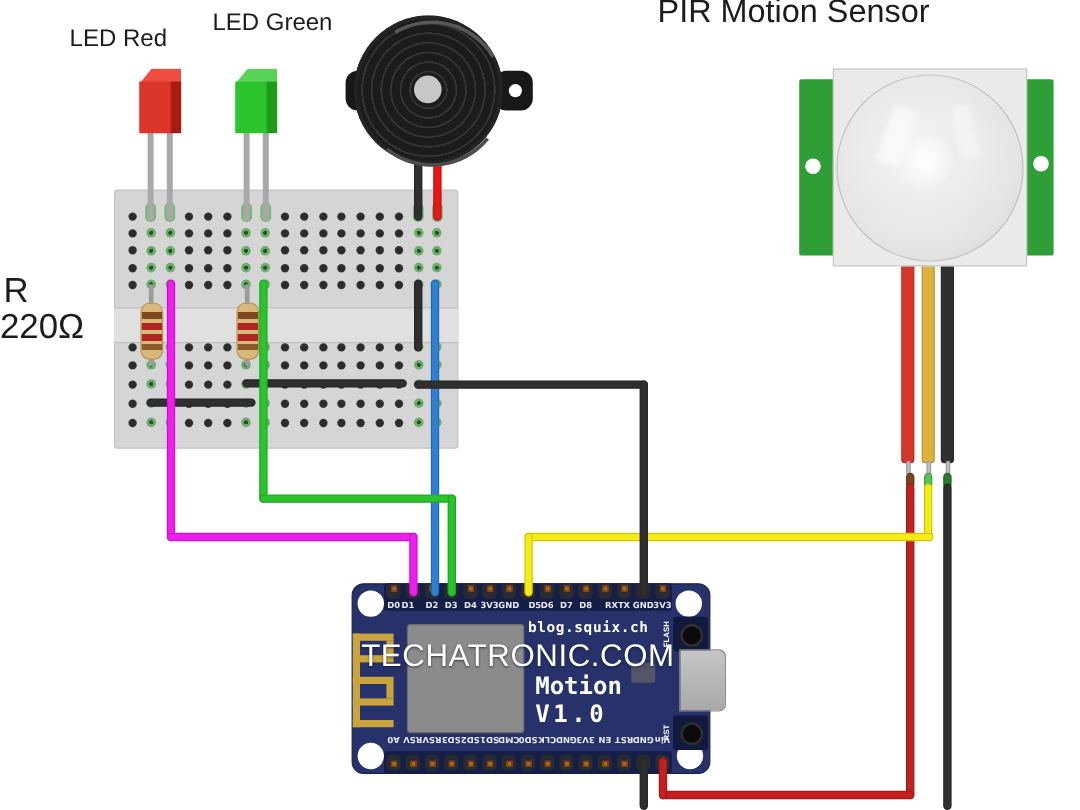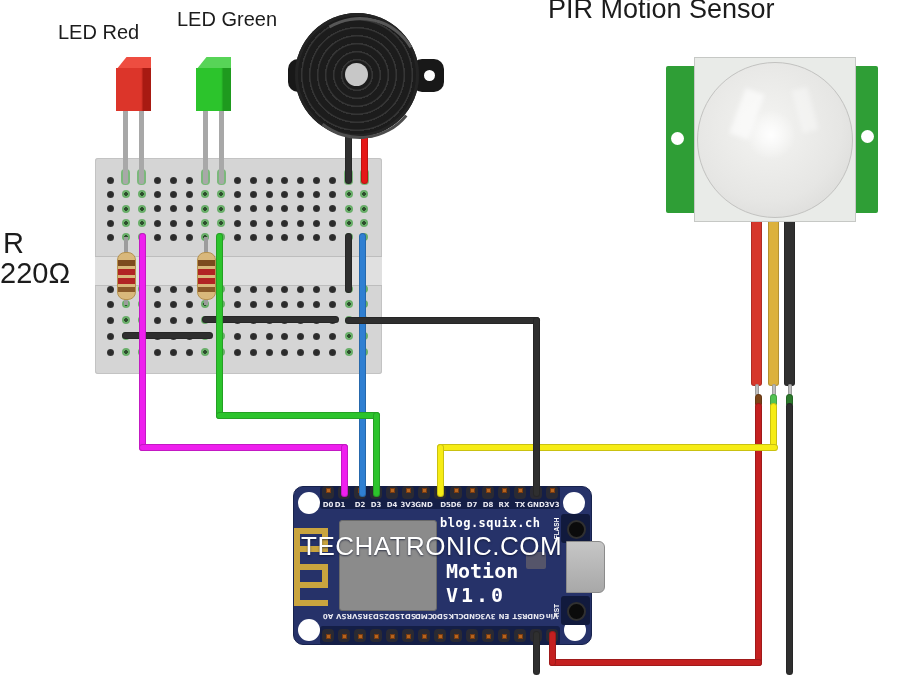--- a/index.html
+++ b/index.html
@@ -322,21 +322,21 @@
       <div class="pin" style="left: 453.5px; top: 488px;"></div>
       <div class="pinlbl" style="left: 445px; top: 501px;">D6</div>
       <div class="bump" style="left: 466px; top: 486px;"></div>
       <div class="pin" style="left: 469.5px; top: 488px;"></div>
       <div class="pinlbl" style="left: 461px; top: 501px;">D7</div>
       <div class="bump" style="left: 482px; top: 486px;"></div>
       <div class="pin" style="left: 485.5px; top: 488px;"></div>
       <div class="pinlbl" style="left: 477px; top: 501px;">D8</div>
       <div class="bump" style="left: 498px; top: 486px;"></div>
       <div class="pin" style="left: 501.5px; top: 488px;"></div>
-      <div class="pinlbl" style="left: 493px; top: 501px;">RX</div>
+      <div class="pinlbl" style="left: 493px; top: 501px; text-align: right;">RX</div>
       <div class="bump" style="left: 514px; top: 486px;"></div>
       <div class="pin" style="left: 517.5px; top: 488px;"></div>
       <div class="pinlbl" style="left: 509px; top: 501px;">TX</div>
       <div class="bump" style="left: 530px; top: 486px;"></div>
       <div class="pin" style="left: 533.5px; top: 488px;"></div>
       <div class="pinlbl" style="left: 525px; top: 501px;">GND</div>
       <div class="bump" style="left: 546px; top: 486px;"></div>
       <div class="pin" style="left: 549.5px; top: 488px;"></div>
       <div class="pinlbl" style="left: 541px; top: 501px;">3V3</div>
       <div class="bump" style="left: 322px; top: 629px;"></div>

